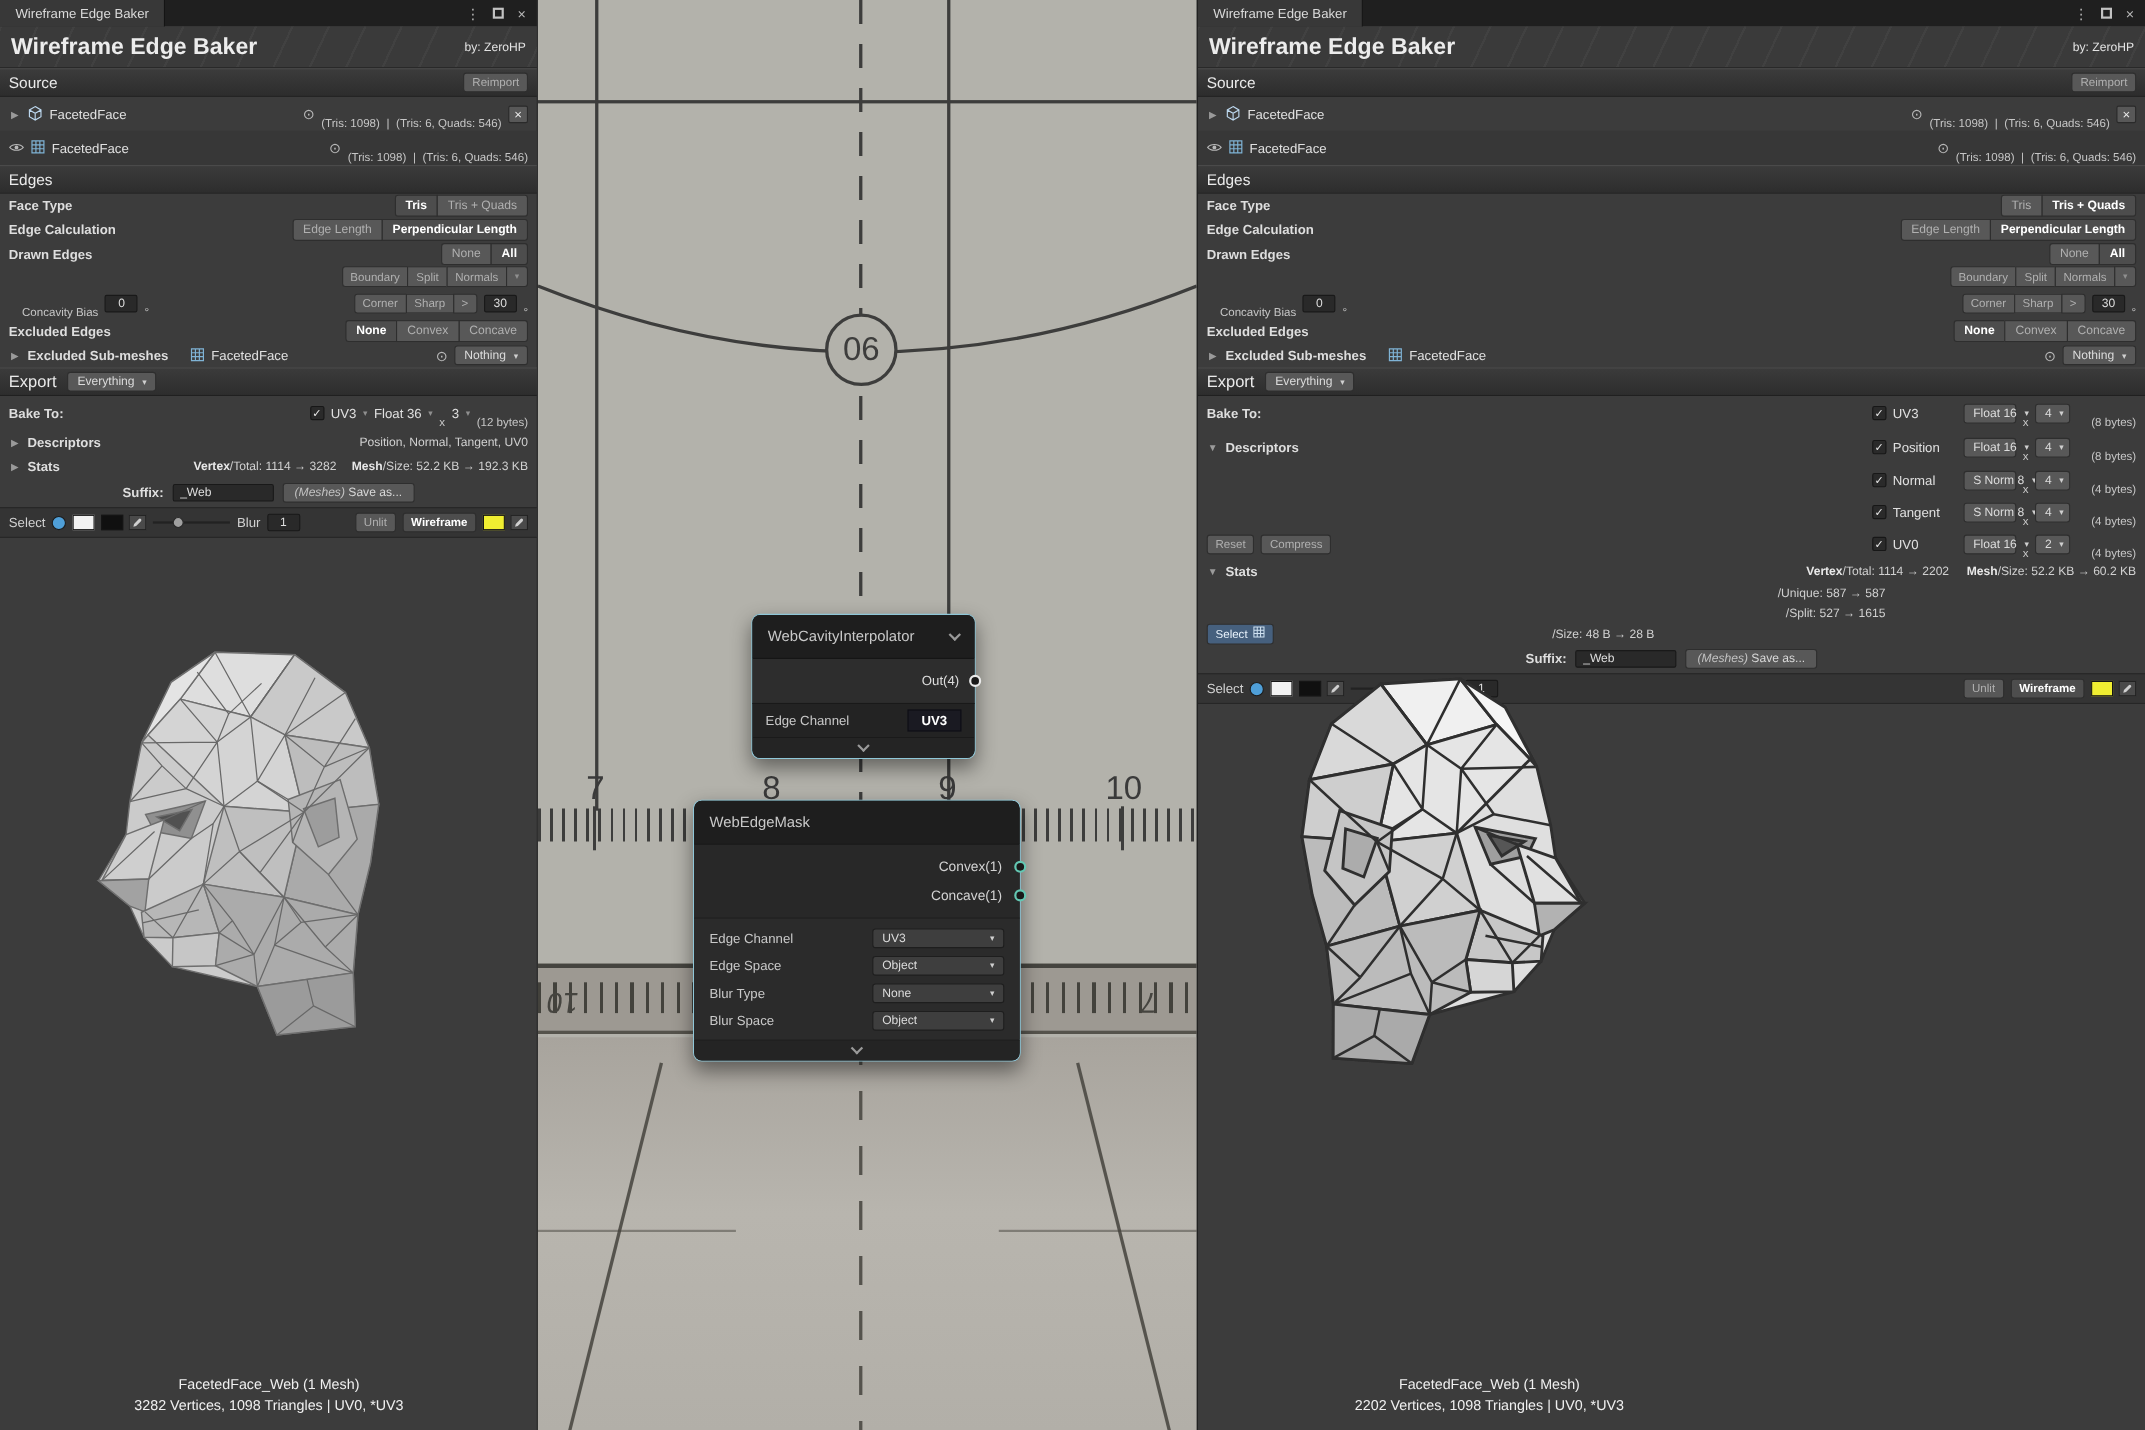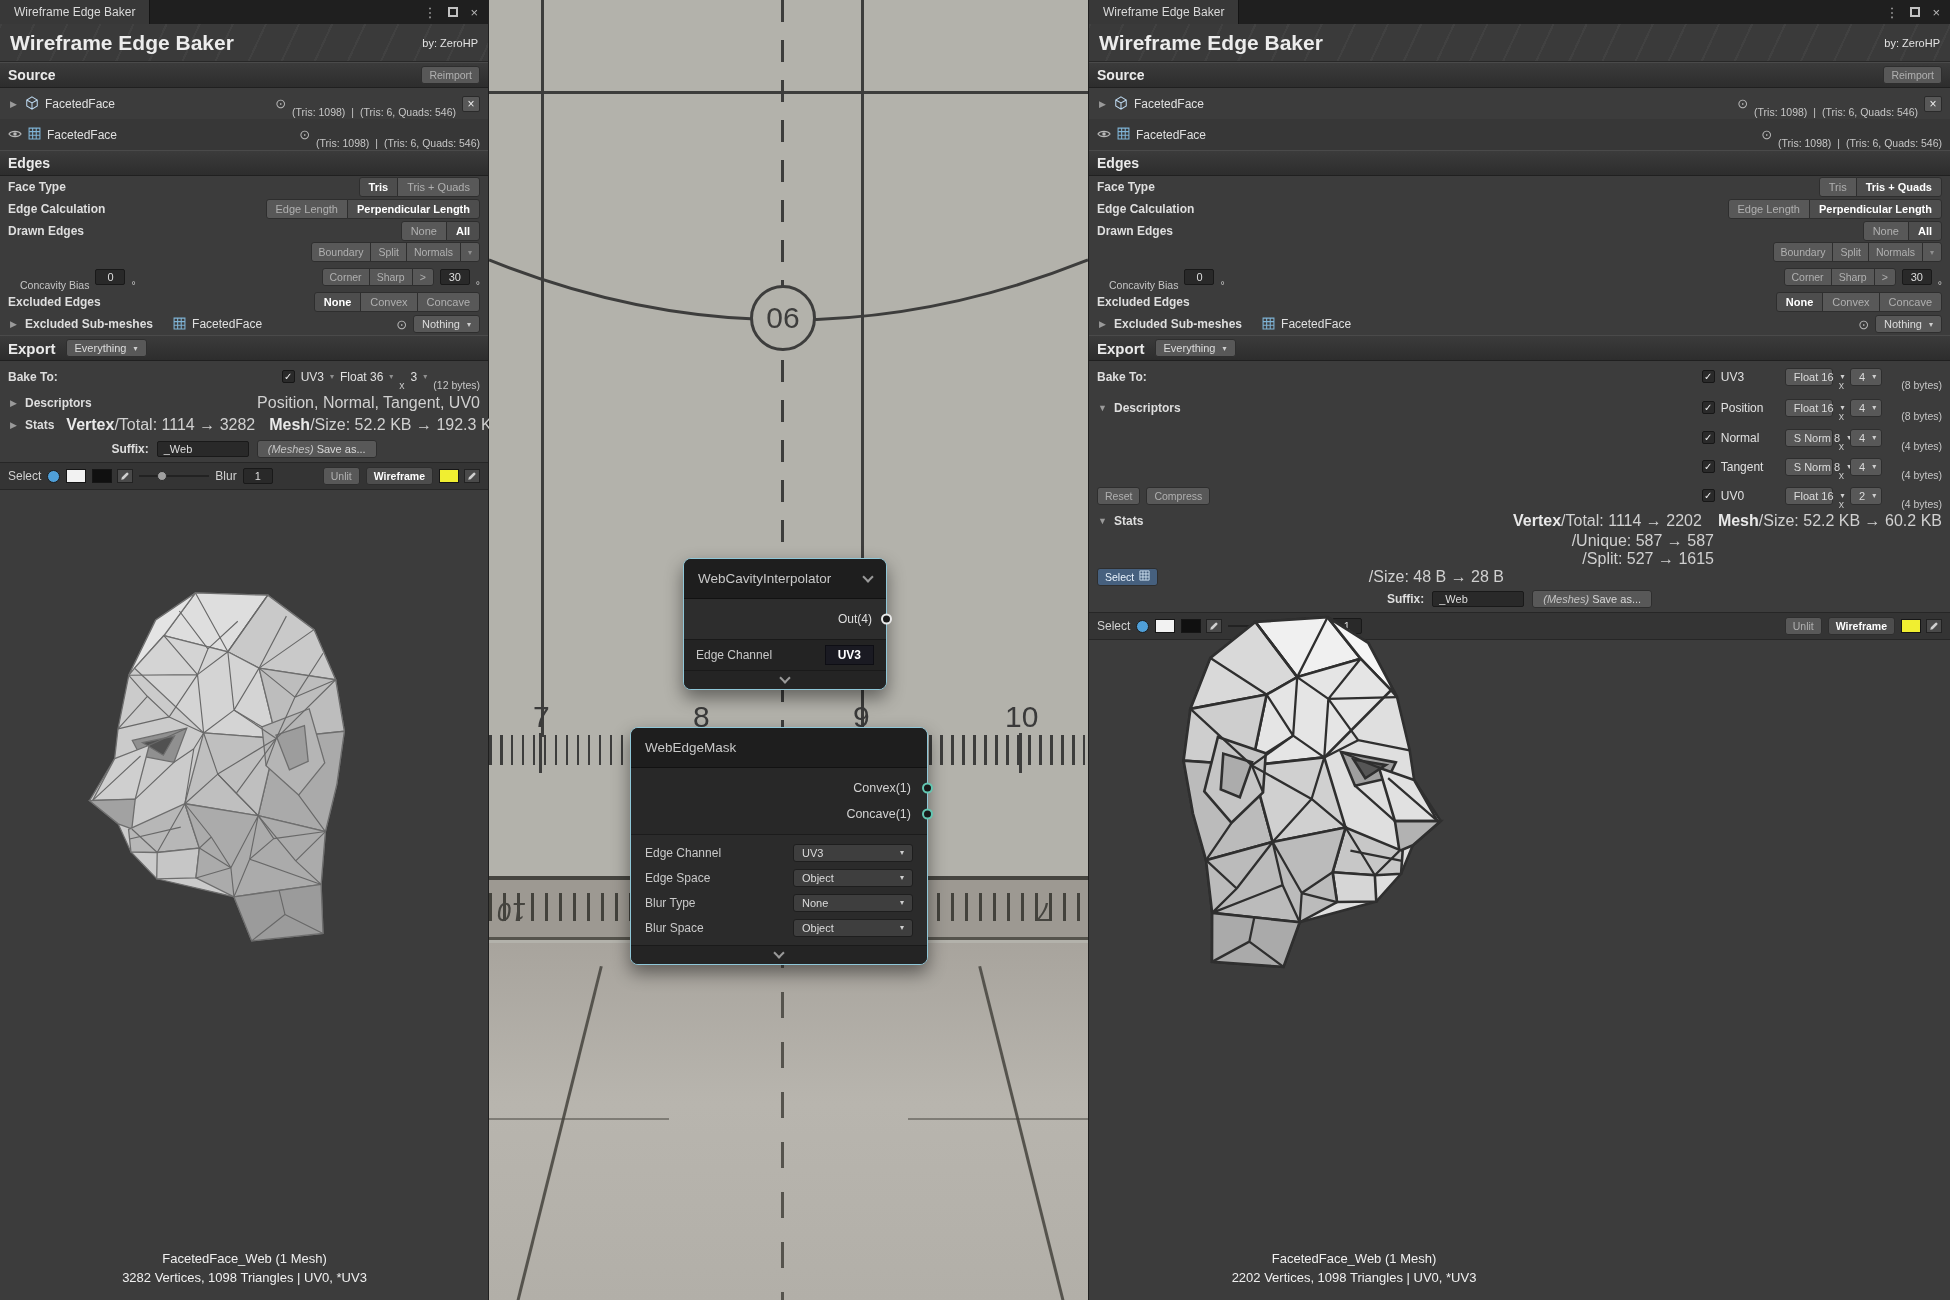--- a/index.html
+++ b/index.html
@@ -18,21 +18,21 @@
   .tb-icons{margin-left:auto;display:flex;align-items:center;gap:12px;padding:0 10px;color:#c2c2c2;font-size:13px;}
   .tb-maxbox{width:10px;height:10px;border:2px solid #c2c2c2;display:inline-block;}
   .app-header{height:38px;display:flex;align-items:center;padding:0 10px;
     background:repeating-linear-gradient(115deg,rgba(255,255,255,0.035) 0 2px,transparent 2px 30px),#3a3a3a;
     border-bottom:1px solid #282828;}
   .app-title{font-size:21px;font-weight:bold;color:#ececec;}
   .author{margin-left:auto;font-size:11px;color:#e2e2e2;}
 
   .sec{height:26px;display:flex;align-items:center;gap:10px;padding:0 8px;
     background:linear-gradient(#3b3b3b,#2d2d2d);border-top:1px solid #4a4a4a;border-bottom:1px solid #202020;}
-  .sec .t{font-weight:bold;font-size:14px;color:#eaeaea;}
+  .sec .t{font-weight:normal;font-size:14px;color:#eaeaea;}
   .sec.big .t{font-size:15px;}
 
   .row{display:flex;align-items:center;gap:6px;padding:1px 8px;min-height:22px;font-size:12px;}
   .row.sub{min-height:18px;padding-top:0;padding-bottom:0;}
   .row.shaded{background:#373737;}
   .spacer{flex:1;}
   .lbl{color:#d2d2d2;}
   .lbl.b{font-weight:bold;color:#dedede;}
   .small{font-size:10.5px;color:#c6c6c6;white-space:nowrap;margin-top:17px;}
   .fold{color:#9a9a9a;font-size:9px;width:11px;text-align:center;flex:none;}
@@ -55,21 +55,21 @@
   .tiny-a{font-size:8px;color:#8f8f8f;}
   .check{width:13px;height:13px;background:#2a2a2a;border:1px solid #171717;border-radius:2px;
     color:#ececec;font-size:10px;display:inline-flex;align-items:center;justify-content:center;flex:none;}
   .xbtn{width:18px;height:16px;background:#585858;border:1px solid #2a2a2a;color:#eee;
     display:flex;align-items:center;justify-content:center;font-size:12px;border-radius:2px;flex:none;}
   .name{color:#e0e0e0;}
   .w-name{width:58px;}
   .w-fmt{width:48px;justify-content:space-between;}
   .w-cnt{width:32px;justify-content:space-between;}
   .w-bytes{width:54px;text-align:right;}
-  .stats-txt{font-size:16px;color:#d0d0d0;white-space:nowrap;}
+  .stats-txt{font-size:11px;color:#d0d0d0;white-space:nowrap;}
   .stats-txt b{color:#e8e8e8;margin-top:16px;}
 
   .pbar{display:flex;align-items:center;gap:6px;padding:4px 8px;background:#343434;
     border-top:1px solid #262626;border-bottom:1px solid #262626;min-height:27px;}
   .dot{width:13px;height:13px;border-radius:50%;background:var(--select-dot);border:1px solid #1c1c1c;flex:none;}
   .swatch{width:20px;height:14px;border:1px solid #161616;flex:none;}
   .swatch.white{background:#f2f2f2;} .swatch.black{background:#101010;} .swatch.yellow{background:var(--swatch-yellow);}
   .pick{width:16px;height:14px;background:#4a4a4a;border:1px solid #222;display:flex;
     align-items:center;justify-content:center;flex:none;margin-left:-1px;}
   .slider{width:70px;height:14px;position:relative;flex:none;}

